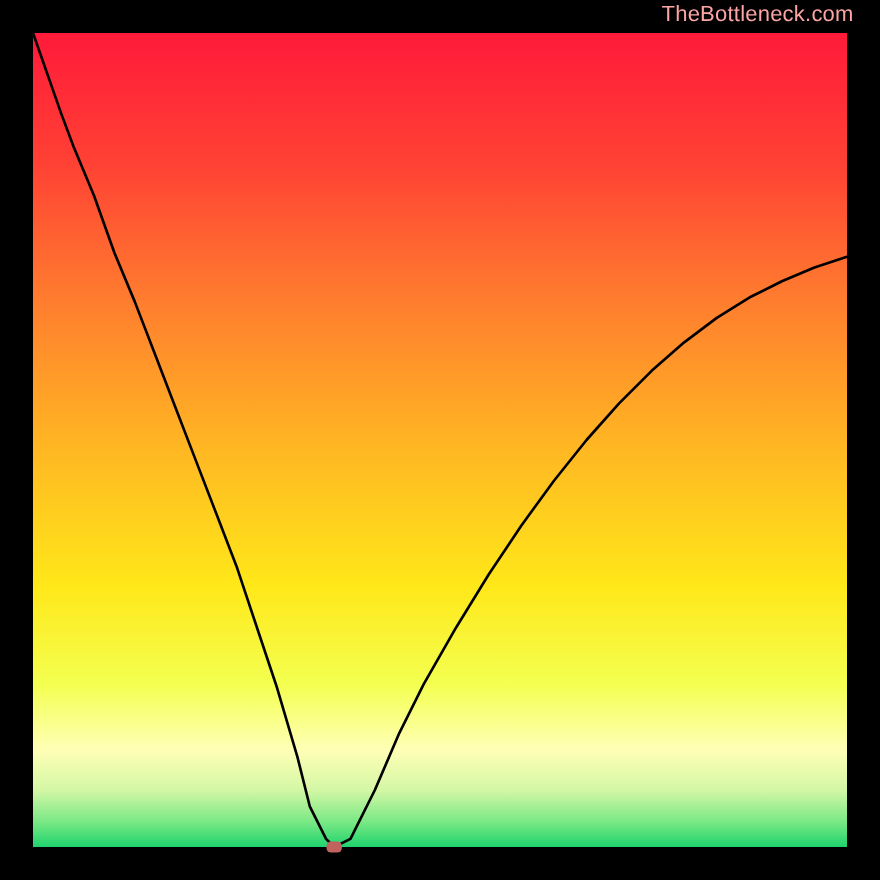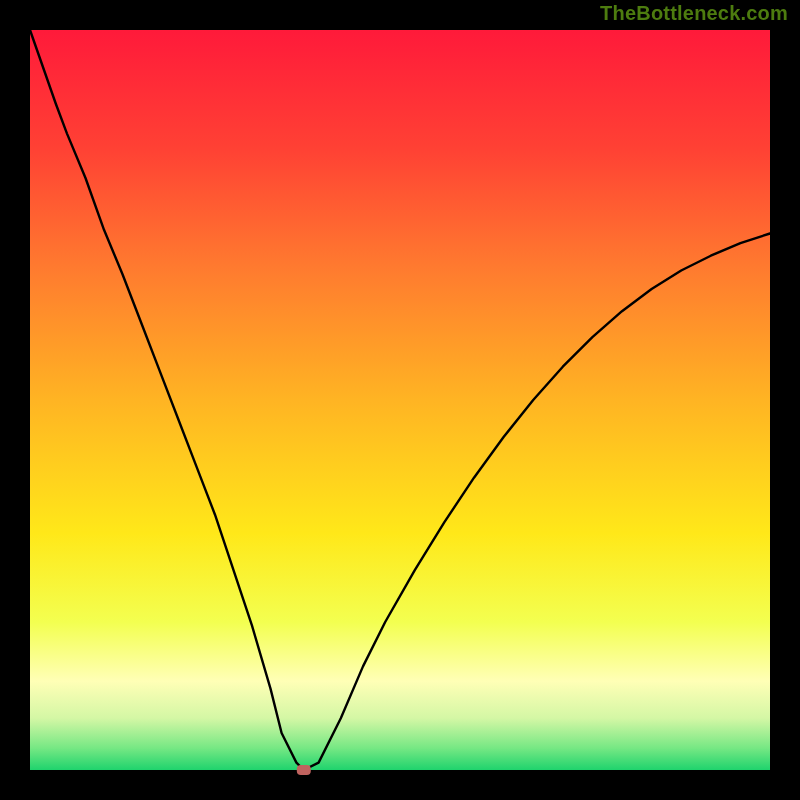--- a/index.html
+++ b/index.html
@@ -12,24 +12,24 @@
     font-family: Arial, Helvetica, sans-serif;
   }
   .container {
     position: relative;
     width: 800px;
     height: 800px;
   }
   .watermark {
     position: absolute;
     top: 2px;
-    right: 12px;
-    color: #4d7c0f;
+    right: 24px;
+    color: #fca5a5;
     font-size: 20px;
-    font-weight: 700;
+    font-weight: 400;
     letter-spacing: 0.2px;
     z-index: 50;
   }
   svg.chart {
     position: absolute;
     left: 0;
     top: 0;
     width: 800px;
     height: 800px;
     display: block;

